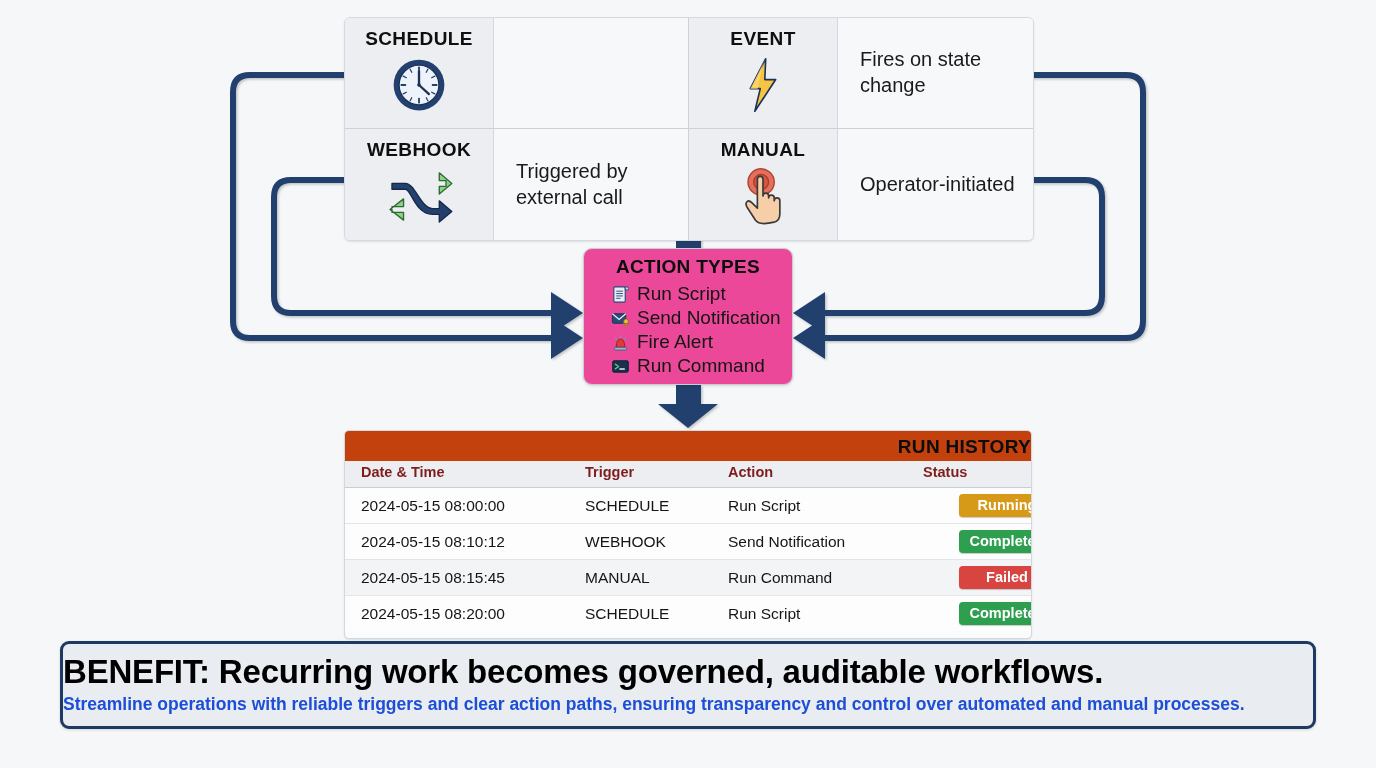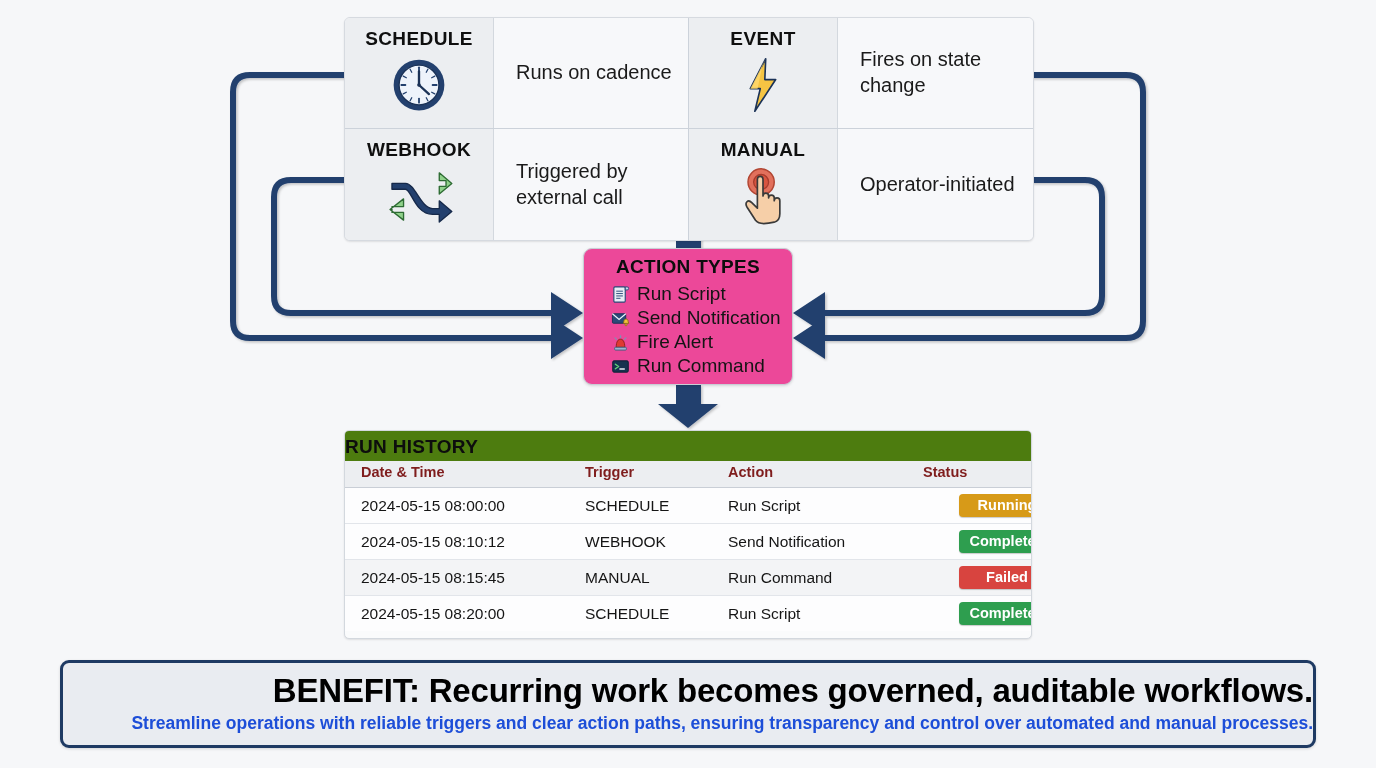--- a/index.html
+++ b/index.html
@@ -74,22 +74,22 @@
   .run-history{
     position:absolute;left:344px;top:430px;width:688px;height:209px;
     background:#fafbfc;
     border:1px solid #d3d8de;
     border-radius:5px;
     box-shadow:0 1px 2px rgba(0,0,0,.10);
     box-sizing:border-box;
     overflow:hidden;
   }
   .rh-title{
-    text-align:left;font-size:19px;font-weight:bold;letter-spacing:.3px;
-    background:#4d7c0f;padding:5px 0 3px 0;color:#0d0d0d;
+    text-align:right;font-size:19px;font-weight:bold;letter-spacing:.3px;
+    background:#c2410c;padding:5px 0 3px 0;color:#0d0d0d;
   }
   .rh-table{width:100%;border-collapse:collapse;table-layout:fixed;}
   .rh-table th{
     font-size:14.5px;font-weight:bold;text-align:left;color:#7f1d1d;
     background:#eceef1;
     padding:3px 0 7px 0;
     border-bottom:1px solid #c9ced6;
   }
   .rh-table td{
     font-size:15.5px;color:#151515;
@@ -110,26 +110,26 @@
     font-size:14.5px;font-weight:bold;color:#fff;
     box-shadow:0 1px 1px rgba(0,0,0,.2);
     margin-left:36px;
   }
   .badge.running{background:#d79a18;}
   .badge.completed{background:#2e9e4f;}
   .badge.failed{background:#d8443f;}
 
   
   .benefit{
-    position:absolute;left:60px;top:660px;width:1256px;height:88px;
+    position:absolute;left:60px;top:641px;width:1256px;height:88px;
     background:#e9ecf1;
     border:3px solid #1e3a63;
     border-radius:9px;
     box-sizing:border-box;
-    display:flex;flex-direction:column;align-items:flex-end;justify-content:center;
+    display:flex;flex-direction:column;align-items:flex-start;justify-content:center;
     box-shadow:0 1px 3px rgba(0,0,0,.14);
   }
   .benefit-title{
     font-size:33px;font-weight:bold;color:#000;letter-spacing:-.2px;line-height:1.05;
     white-space:nowrap;
   }
   .benefit-sub{
     margin-top:5px;font-size:17.5px;font-weight:bold;color:#1d4ed8;white-space:nowrap;
   }
 </style>
@@ -192,21 +192,20 @@
               <line x1="14.6" y1="41.8" x2="18" y2="40"></line>
               <line x1="14.6" y1="22.2" x2="18" y2="24"></line>
               <line x1="22.2" y1="14.6" x2="24" y2="18"></line>
             </g>
             <line x1="32" y1="32" x2="32" y2="17" stroke="#1b3257" stroke-width="2.6" stroke-linecap="round"></line>
             <line x1="32" y1="32" x2="43" y2="42" stroke="#1b3257" stroke-width="2.6" stroke-linecap="round"></line>
             <circle cx="32" cy="32" r="2" fill="#1b3257"></circle>
           </svg>
         </div>
       </div>
-      <div class="tdesc">Runs on cadence</div>
     </div>
 
     <div class="tcell b-bottom">
       <div class="tleft">
         <div class="tlabel">EVENT</div>
         <div class="ticon">
           <svg width="46" height="58" viewBox="0 0 46 64">
             <path d="M26,3 L9,36 L20,36 L14,61 L37,26 L25,26 Z" fill="#f5c443" stroke="#1b3257" stroke-width="1.8" stroke-linejoin="round"></path>
             <path d="M26,3 L9,36 L17,36 L22,12 Z" fill="#ffd86b" opacity=".85"></path>
           </svg>

